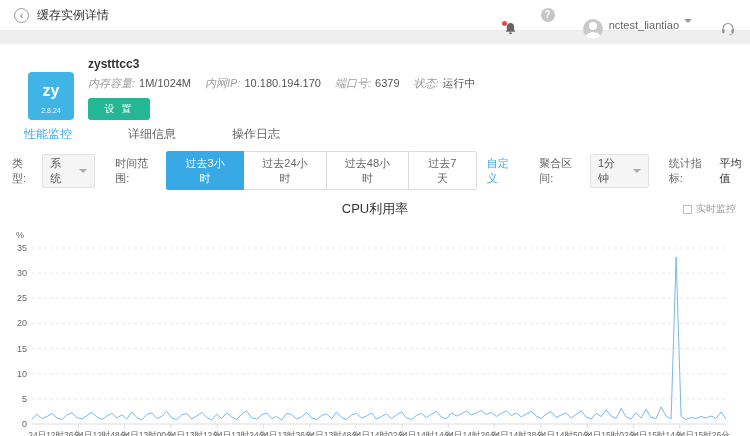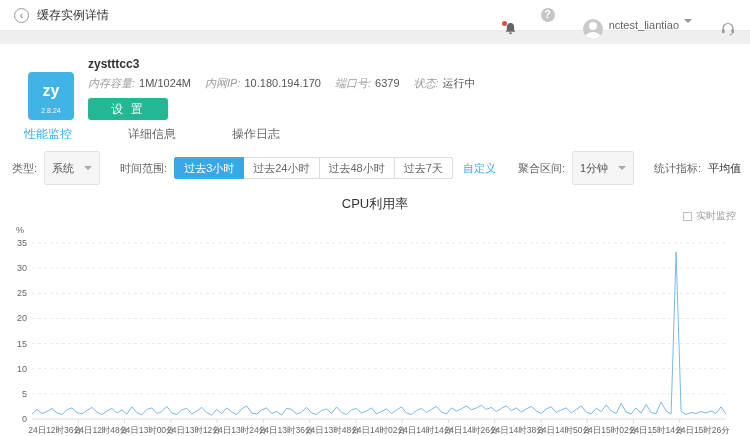--- a/index.html
+++ b/index.html
@@ -38,48 +38,48 @@
   .inst-icon { width:46px; height:48px; background:#41b4e6; border-radius:4px; color:#fff;
                display:flex; flex-direction:column; align-items:center; justify-content:center; flex:none; }
   .inst-icon .zy { font-size:16px; font-weight:bold; line-height:16px; margin-top:4px; }
   .inst-icon .ver { font-size:7px; margin-top:8px; opacity:.95; }
   .inst-info { margin-left:14px; display:flex; flex-direction:column; }
   .inst-name { font-size:12px; font-weight:bold; color:#333; }
   .inst-fields { display:flex; margin-top:5px; font-size:11px; }
   .inst-field { margin-right:14px; }
   .f-label { color:#9b9b9b; margin-right:4px;font-style:italic; }
   .f-value { color:#555; }
-  .settings-btn { margin-top:7px; width:80px; height:22px; background:#23b893; color:#fff;
-                  border:none; border-radius:3px; font-size:12px; cursor:pointer;
+  .settings-btn { margin-top:7px; width:62px; height:22px; background:#23b893; color:#fff;
+                  border:none; border-radius:3px; font-size:10px; cursor:pointer;
                   font-family:inherit; letter-spacing:2px; }
   
   .tabs { display:flex; border-bottom:1px solid #e8e8e8; padding-left:18px; margin-top:2px; }
   .tab { font-size:12px; color:#666; padding:0 6px 7px 6px; margin-right:44px; cursor:pointer;
          border-bottom:2px solid transparent; margin-bottom:-1px; }
   .tab.active { color:#38a9e4; border-bottom-color:#38a9e4; }
   
   .main { position:absolute; top:139px; left:0; right:0; bottom:0; background:#fff; }
   .filters { display:flex; align-items:center; padding:12px 0 0 12px; font-size:11px; color:#666; }
   .flt-label { margin-right:7px; }
   .select-box { display:flex; align-items:center; justify-content:space-between;
                 background:#f5f5f5; border:1px solid #e2e2e2; border-radius:2px;
                 height:25px; padding:16px 7px; color:#555; cursor:pointer; margin-right:20px; }
   .select-box .tri-down { margin-left:10px; border-top-color:#aaa; }
   .btn-group { display:flex; margin-right:10px; }
-  .range-btn { height:22px; padding:0 9px; font-size:11px; color:#666; background:#fff;
+  .range-btn { height:39px; padding:0 16px; font-size:11px; color:#666; background:#fff;
                border:1px solid #dcdcdc; margin-left:-1px; cursor:pointer; font-family:inherit; }
   .range-btn:first-child { margin-left:0; border-radius:2px 0 0 2px; }
   .range-btn:last-child { border-radius:0 2px 2px 0; }
   .range-btn.active { background:#38a9e4; border-color:#38a9e4; color:#fff; position:relative; z-index:1; }
   .link-custom { color:#38a9e4; cursor:pointer; margin-right:22px; }
   .stat-value { color:#333; }
   
   .chart-header { position:relative; height:24px; margin-top:10px; }
   .chart-title { position:absolute; left:0; right:0; text-align:center; font-size:13px; color:#333; }
-  .realtime { position:absolute; right:14px; top:14px; display:flex; align-items:center;
+  .realtime { position:absolute; right:14px; top:2px; display:flex; align-items:center;
               font-size:10px; color:#999; cursor:pointer; }
   .checkbox { width:9px; height:9px; border:1px solid #c0c0c0; background:#fff; margin-right:4px; flex:none; }
   #chart-svg { display:block; margin:4px auto 0 auto; }
   .gridline { stroke:#e9e9e9; stroke-width:1; stroke-dasharray:3,3; }
   .axisline { stroke:#dddddd; stroke-width:1; }
   .ytick { font-size:9px; fill:#666; text-anchor:end; font-family:"Liberation Sans","DejaVu Sans",sans-serif; }
   .xtick { font-size:8.5px; fill:#666; text-anchor:middle; font-family:"Liberation Sans","DejaVu Sans",sans-serif; }
   .yunit { font-size:9px; fill:#666; text-anchor:start; font-family:"Liberation Sans","DejaVu Sans",sans-serif; }
 </style>
 </head>

